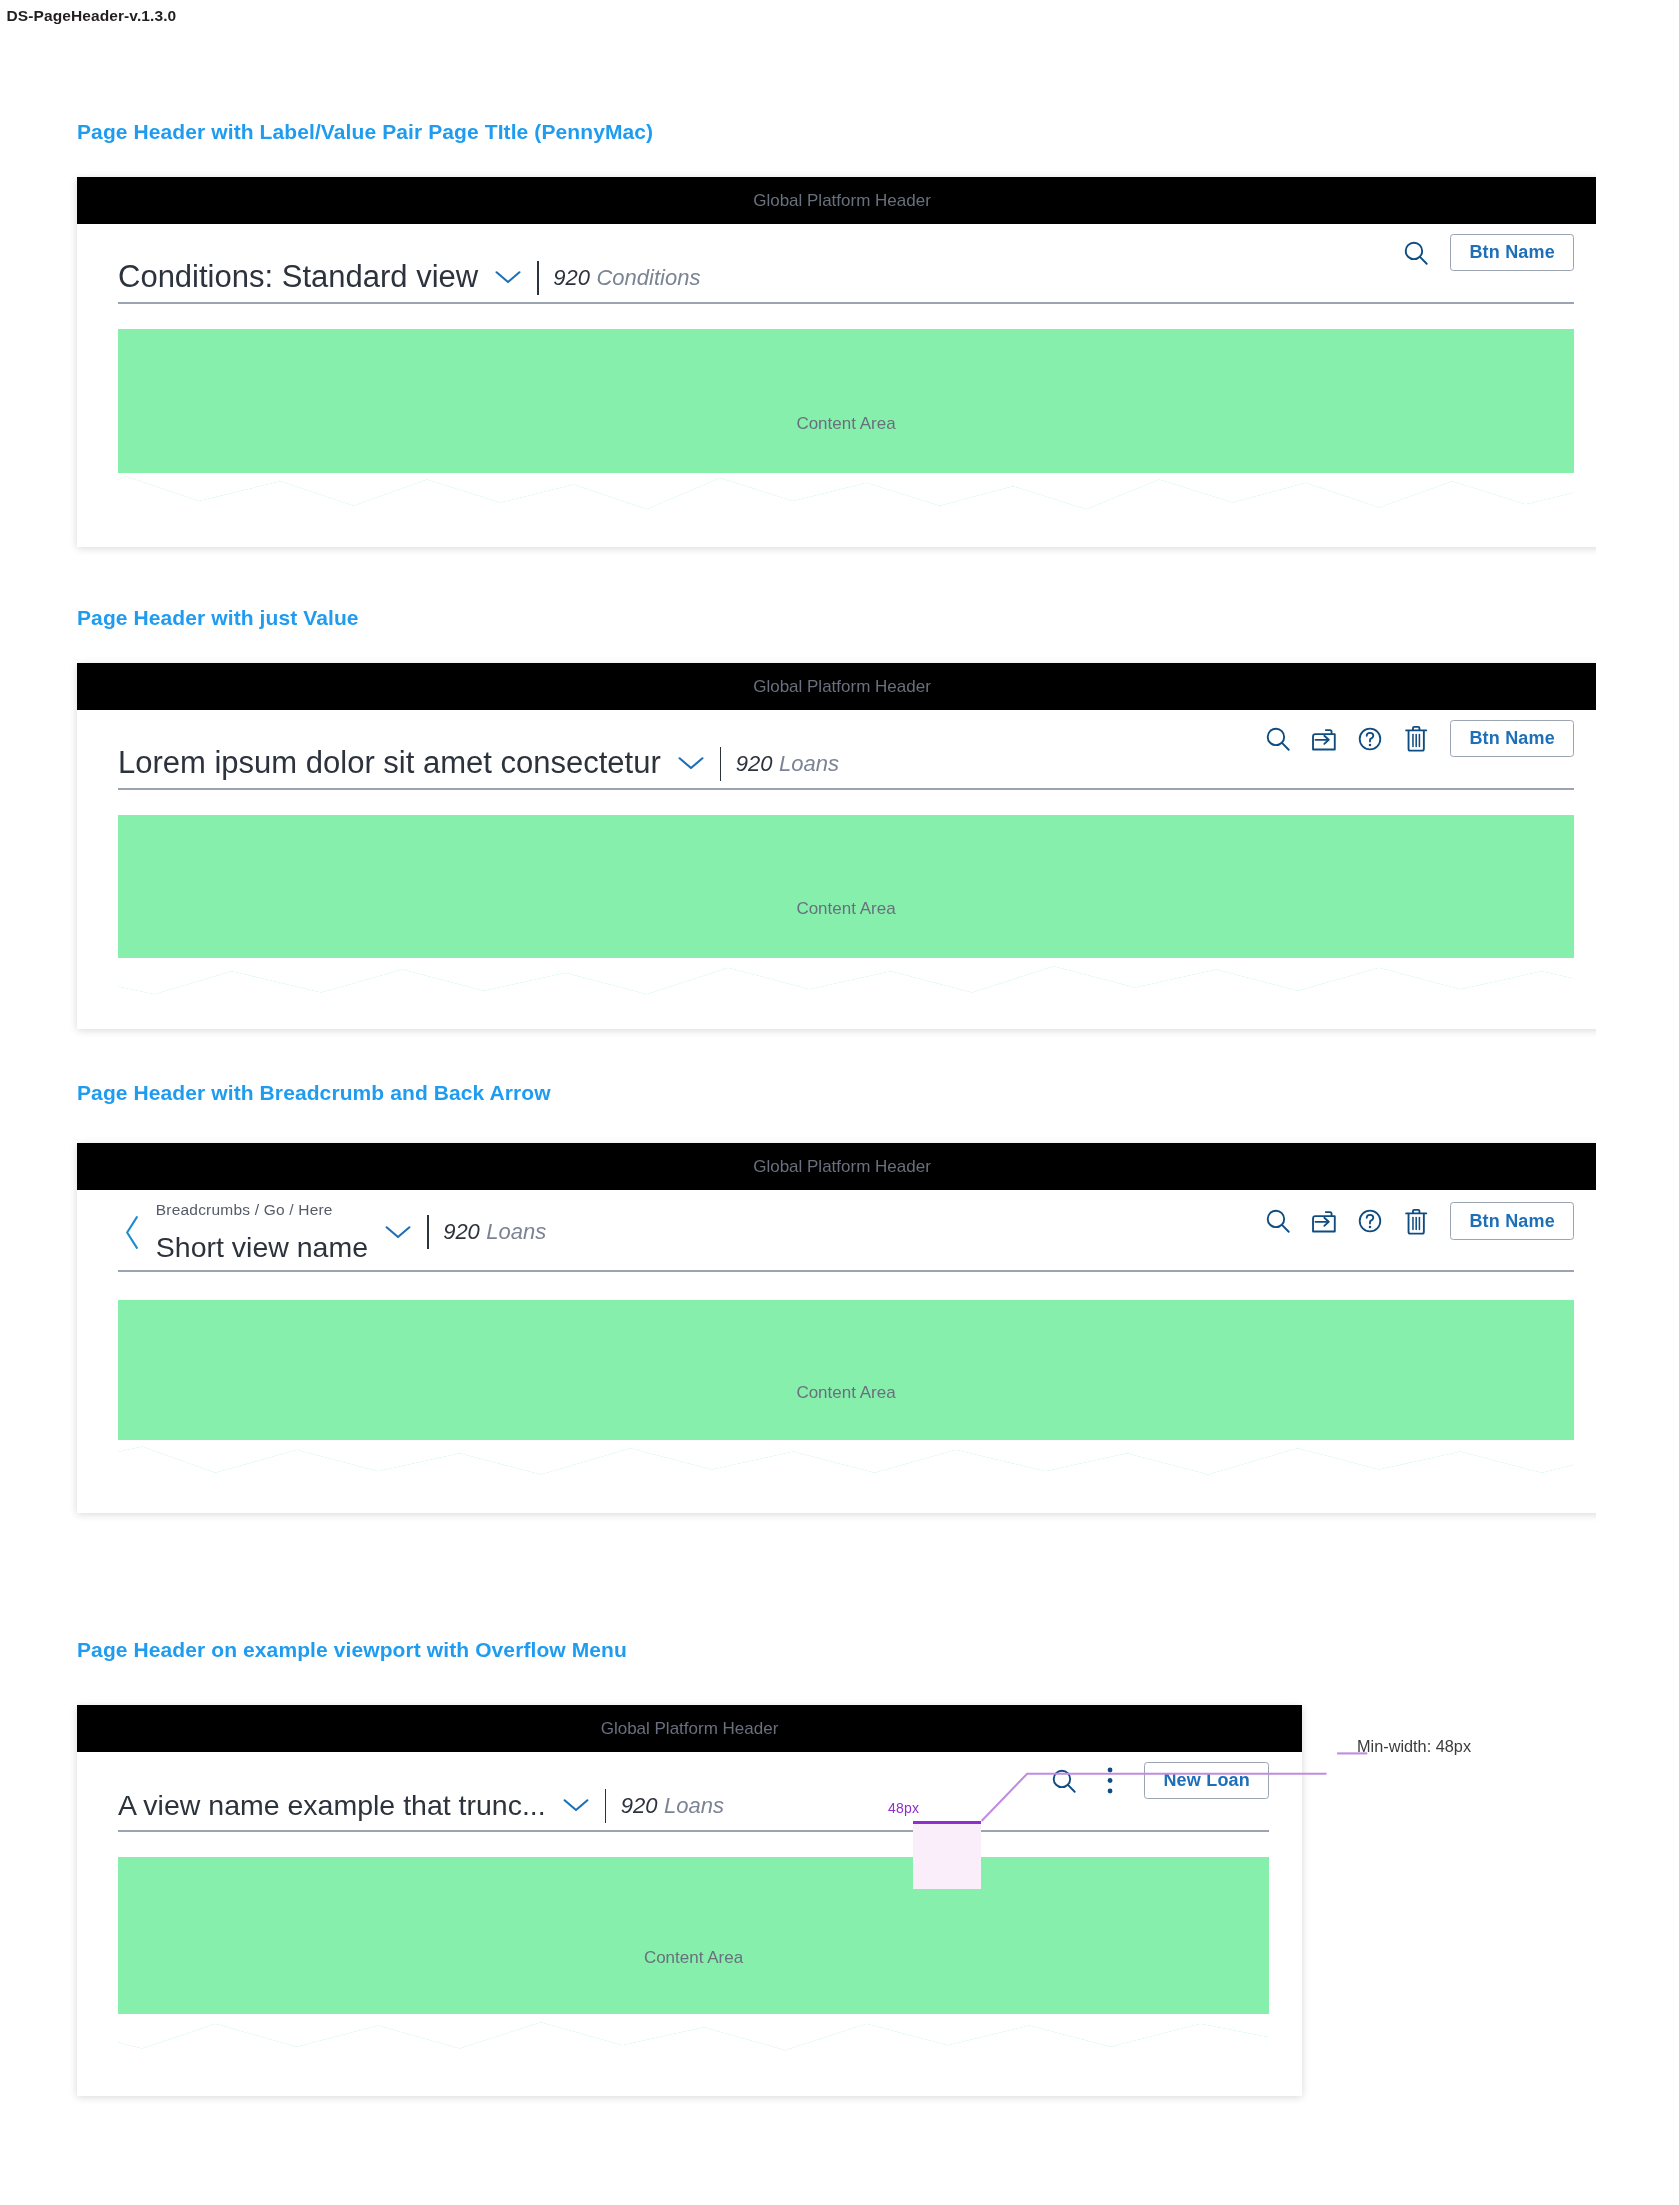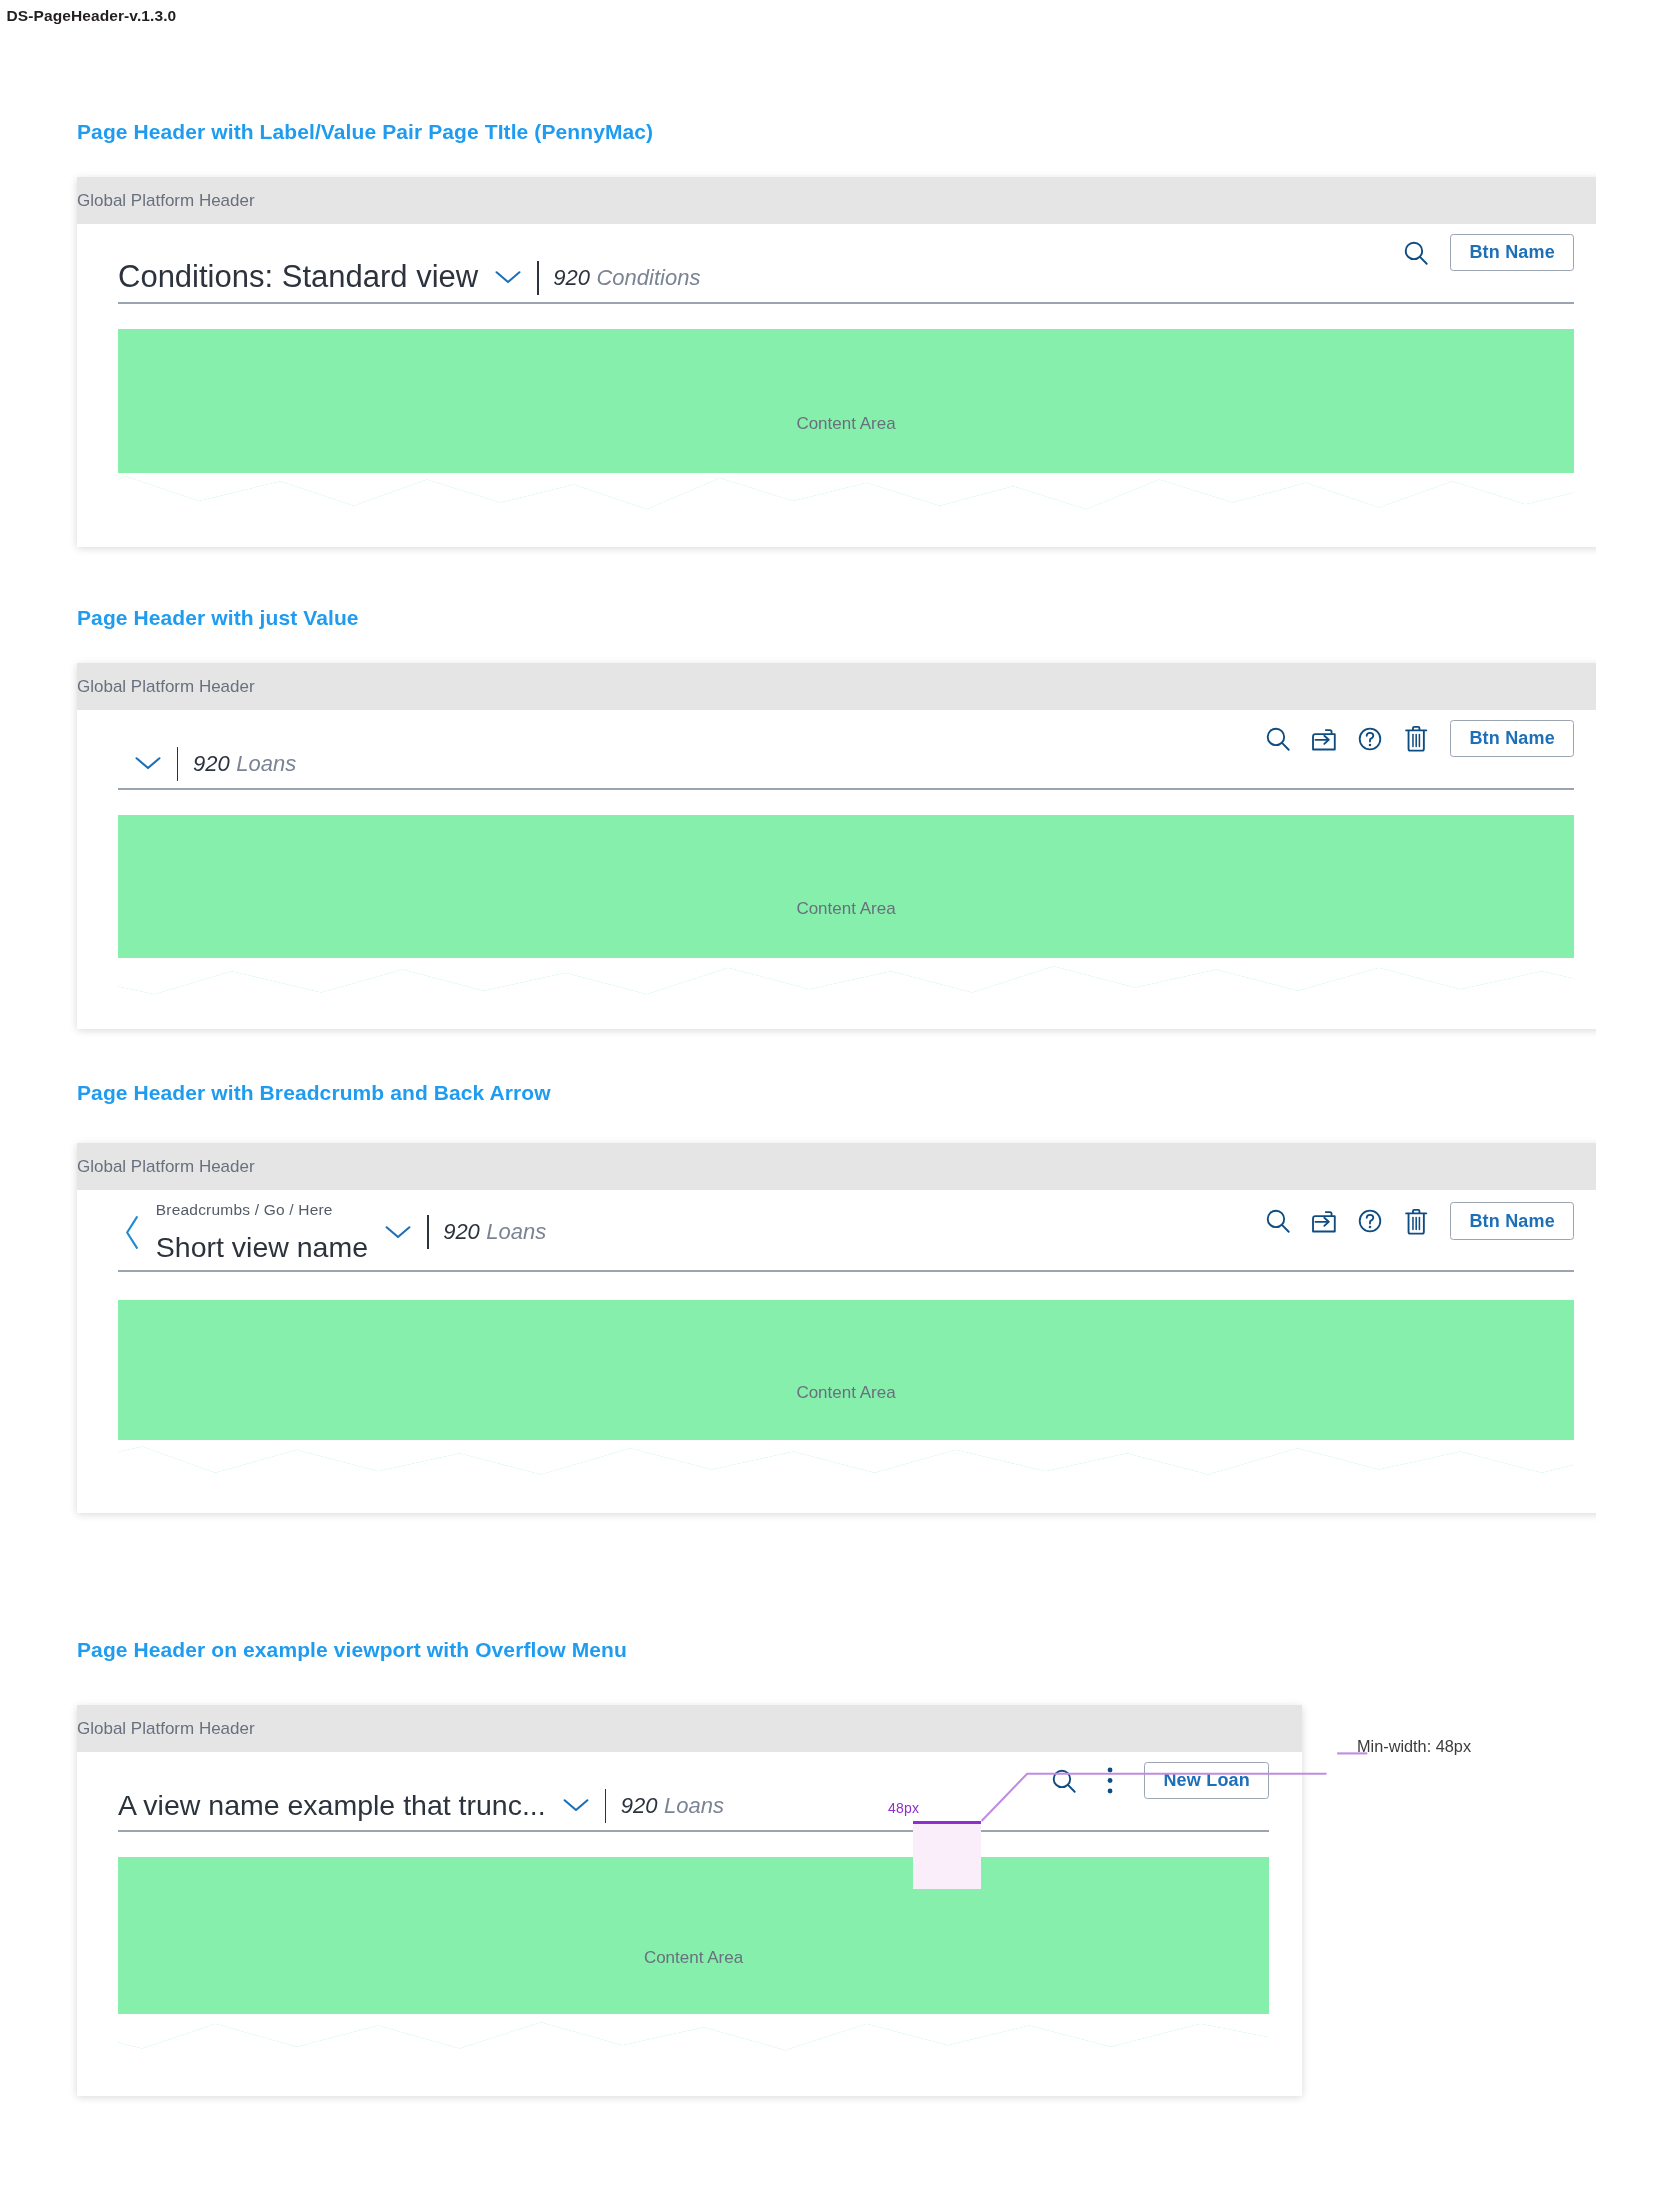--- a/index.html
+++ b/index.html
@@ -39,24 +39,24 @@
   
   .card {
     position: absolute;
     background: #ffffff;
     box-shadow: 0 1.6px 8.1px rgba(0,0,0,0.16);
   }
   .card-body { position: relative; }
 
   .gph {
     height: 47px;
-    background: #e5e5e5;
-    display: flex;
-    align-items: center;
-    justify-content: flex-start;
+    background: #000000;
+    display: flex;
+    align-items: center;
+    justify-content: center;
   }
   .gph-text {
     font-size: 17px;
     color: #69707d;
   }
 
   .header-row {
     position: relative;
     display: flex;
     align-items: center;
@@ -281,20 +281,23 @@
 
   <div class="card" style="left:77px; top:663px; width:1530px; height:366px;">
     <div class="card-body">
       <div class="gph">
         <span class="gph-text">Global Platform Header</span>
       </div>
 
       <div class="header-row" style="height:85px;">
         <div class="header-inner">
           <div class="title-block">
+            <div class="title-left">
+              <span class="view-title">Lorem ipsum dolor sit amet consectetur</span>
+            </div>
             <span class="caret">
               <svg width="28" height="16.3" viewBox="0 0 34 20">
                   <path d="M3 4 L17 16 L31 4" fill="none" stroke="#1d6fb8" stroke-width="2.6" stroke-linecap="round" stroke-linejoin="round"></path>
                 </svg>
             </span>
             <span class="divider-vert"></span>
             <span class="lv-pair">
               <span class="lv-value">920</span>
               <span class="lv-label">Loans</span>
             </span>

